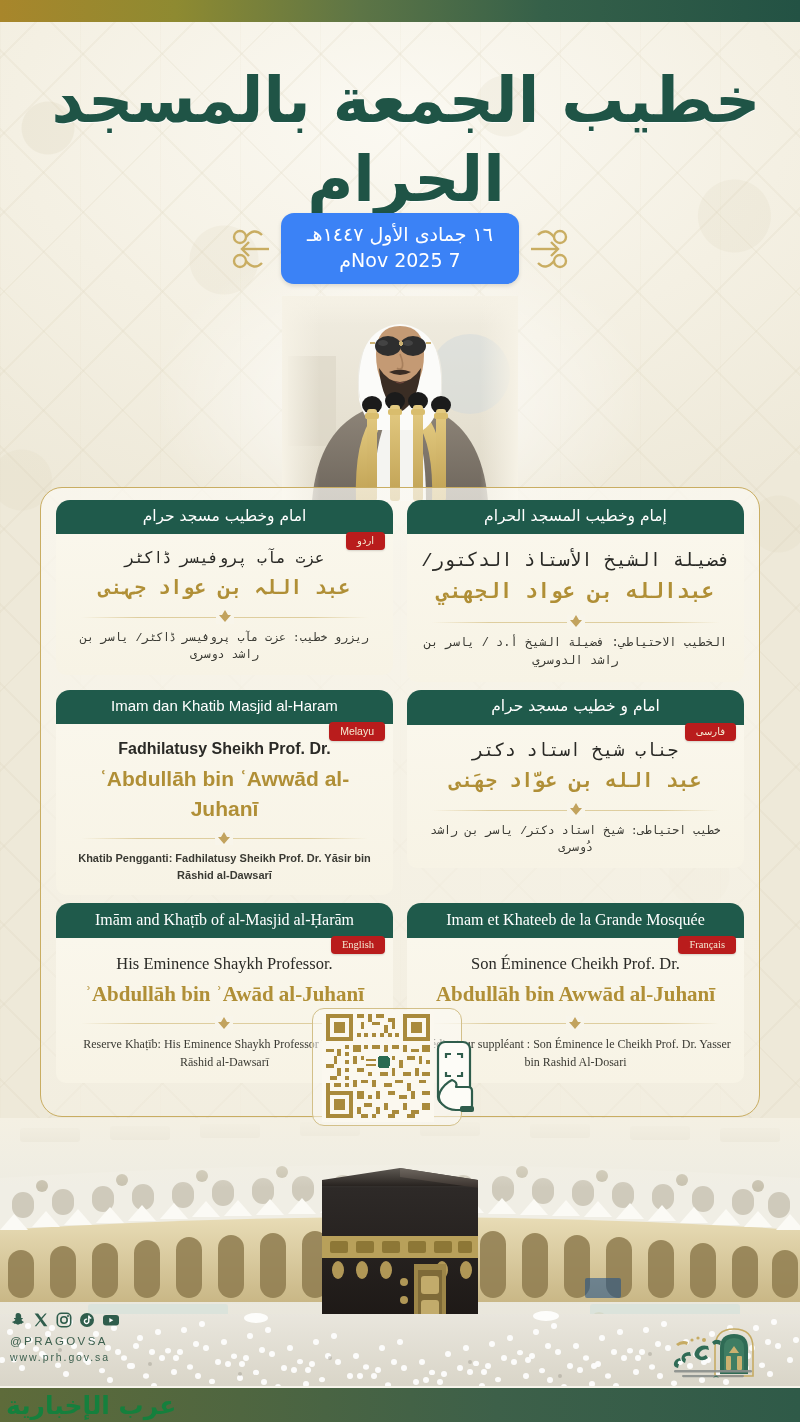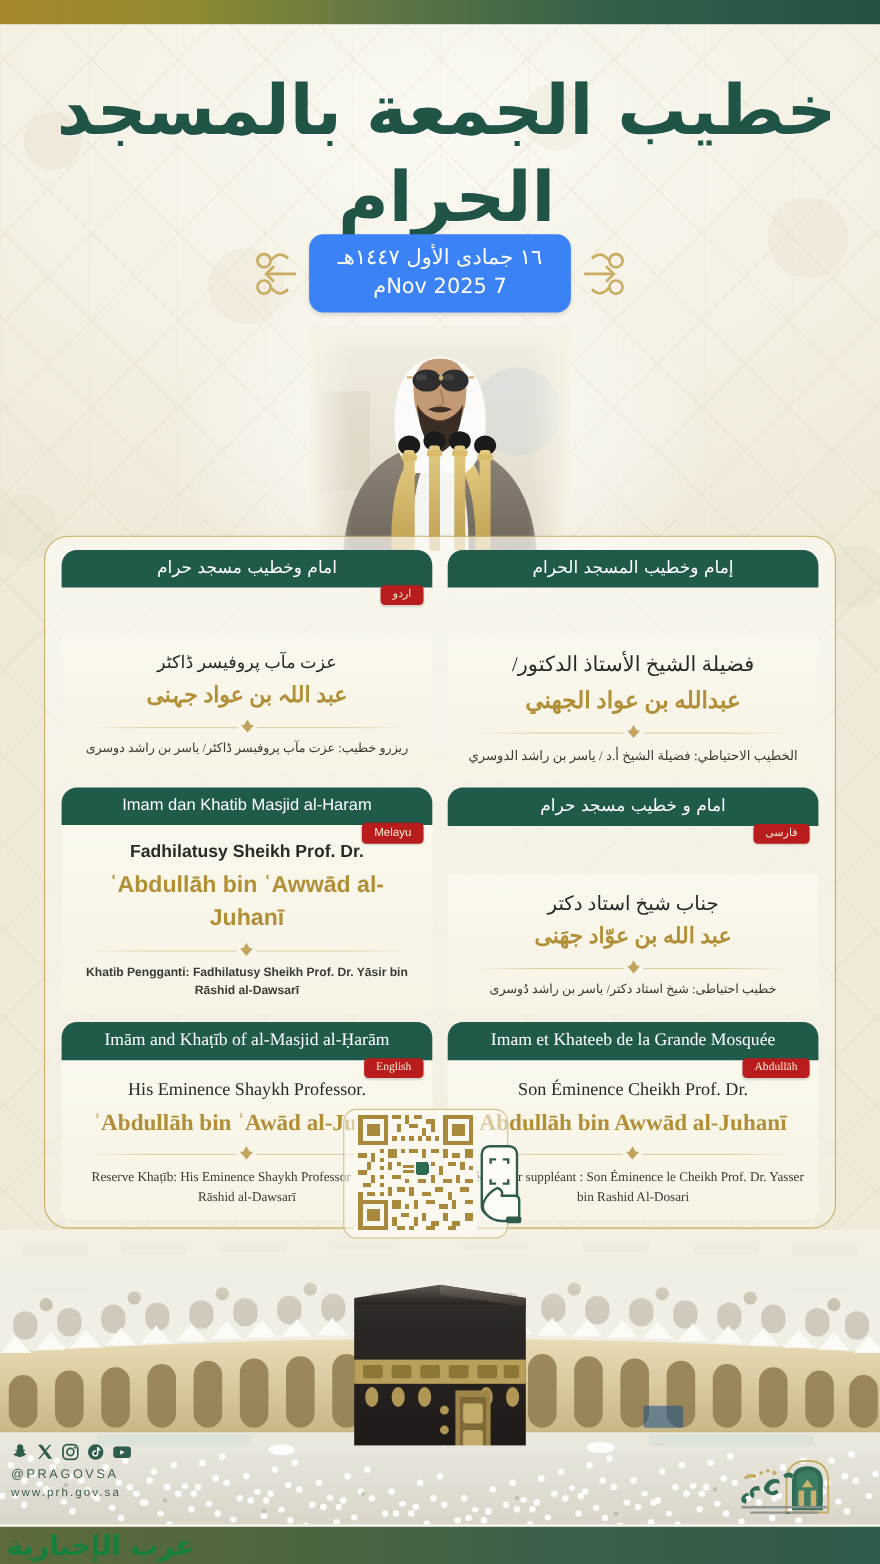--- a/index.html
+++ b/index.html
@@ -135,21 +135,21 @@
     background:linear-gradient(180deg,#faf7ec 0%, #f7f3e5 100%);
     border-radius:0 0 10px 10px;
     padding:14px 12px 12px; text-align:center;
   }
   .honorific {
     font-size:17px; color:#2a2a26; line-height:1.4; margin-bottom:3px;
   }
   .name {
     font-size:23px; color:#b08f36; line-height:1.45; font-weight:600;
   }
-  .rtl-text { direction:rtl; font-family:Liberation Serif, serif;margin-top:44px; }
+  .rtl-text { direction:rtl; font-family:Liberation Mono, monospace; }
   .serif-text { font-family:"Liberation Serif","DejaVu Serif",serif; }
   .sans-text { font-family:"Liberation Sans",sans-serif; }
   .card-body.arabic .honorific { font-size:19px; }
   .card-body.arabic .name { font-size:21px; }
   .card-body.urdu .honorific { font-size:16px; }
   .card-body.urdu .name { font-size:20px; }
   .card-body.persian .honorific { font-size:18px; }
   .card-body.persian .name { font-size:20px; }
   .card-body.malay .honorific { font-size:16px; font-weight:700; }
   .card-body.malay .name { font-size:21px; }
@@ -446,21 +446,21 @@
               </svg>
           </span>
         </div>
         <div class="reserve">Reserve Khaṭīb: His Eminence Shaykh Professor Yāsir bin Rāshid al-Dawsarī</div>
       </div>
     </div>
 
     <div class="card">
       <div class="card-head serif">Imam et Khateeb de la Grande Mosquée</div>
       <div class="badge-row">
-        <span class="lang-badge serif">Abdullāh</span>
+        <span class="lang-badge serif">Français</span>
       </div>
       <div class="card-body french serif-text">
         <div class="honorific">Son Éminence Cheikh Prof. Dr.</div>
         <div class="name">Abdullāh bin Awwād al-Juhanī</div>
         <div class="divider">
           <span class="divider-orn">
             <svg width="16" height="13" viewBox="0 0 16 13">
                 <path d="M8 0 L11 5 H14 L8 12 L2 5 H5 Z" fill="#c2a35e"></path>
               </svg>
           </span>

